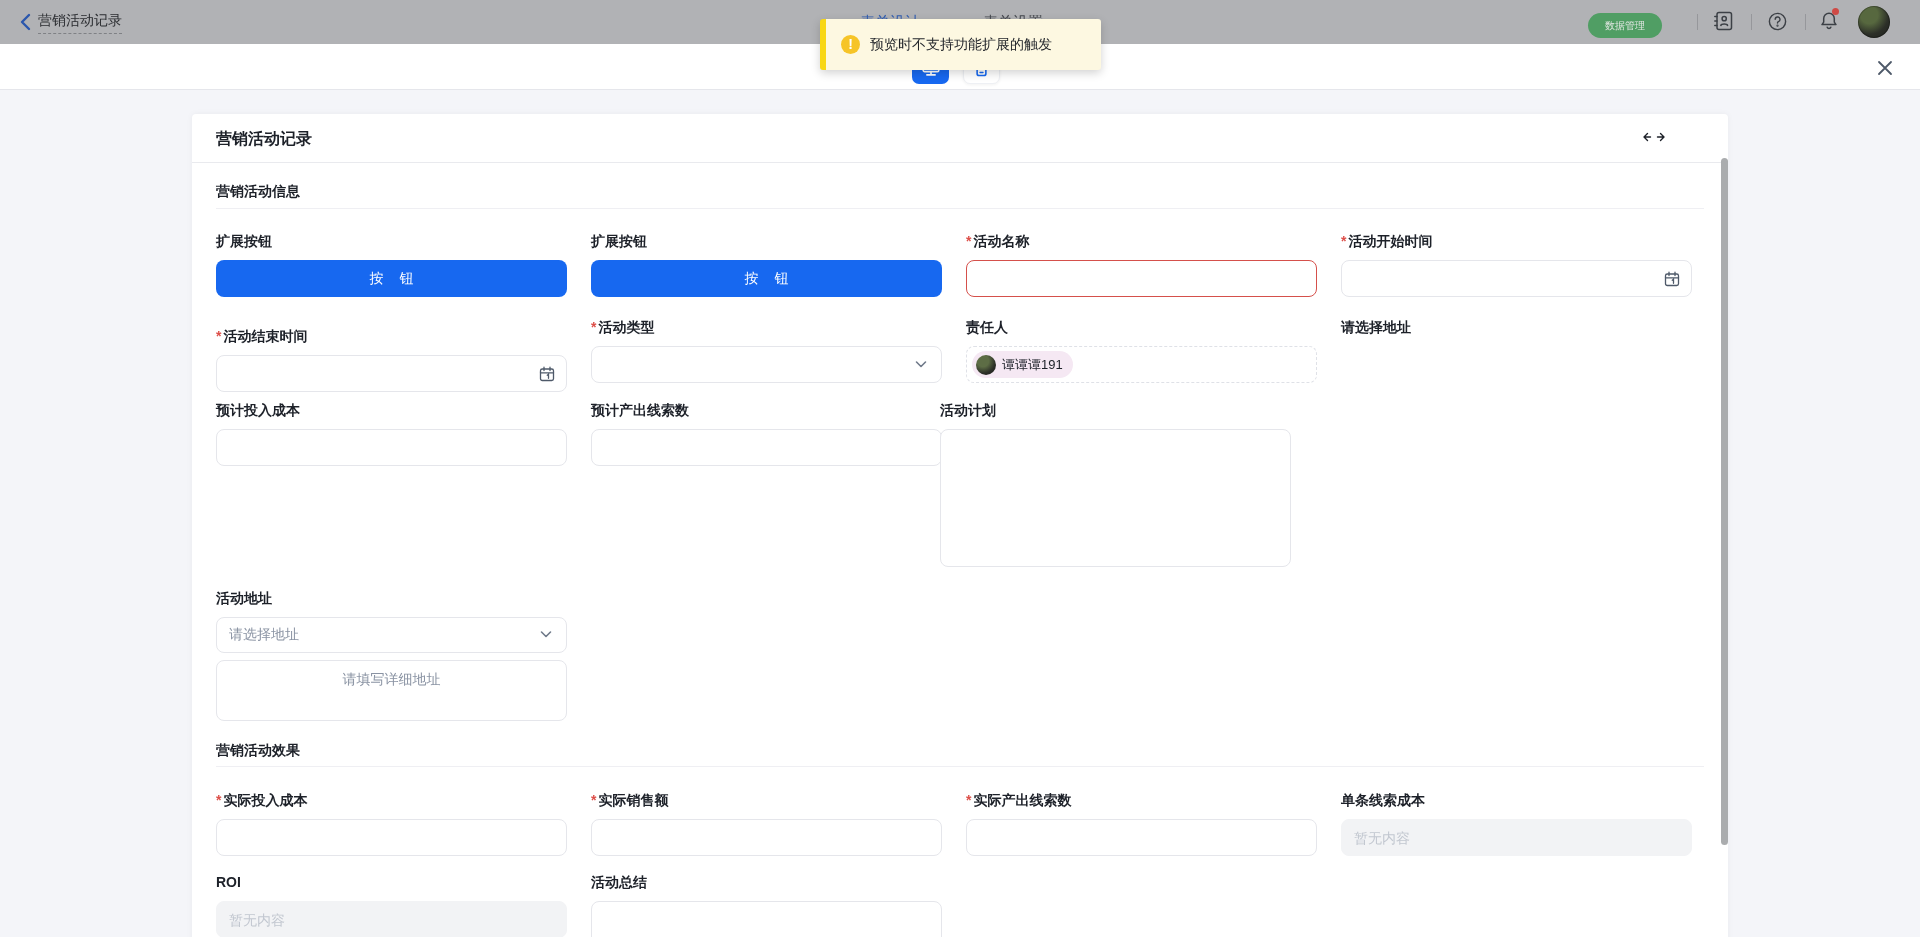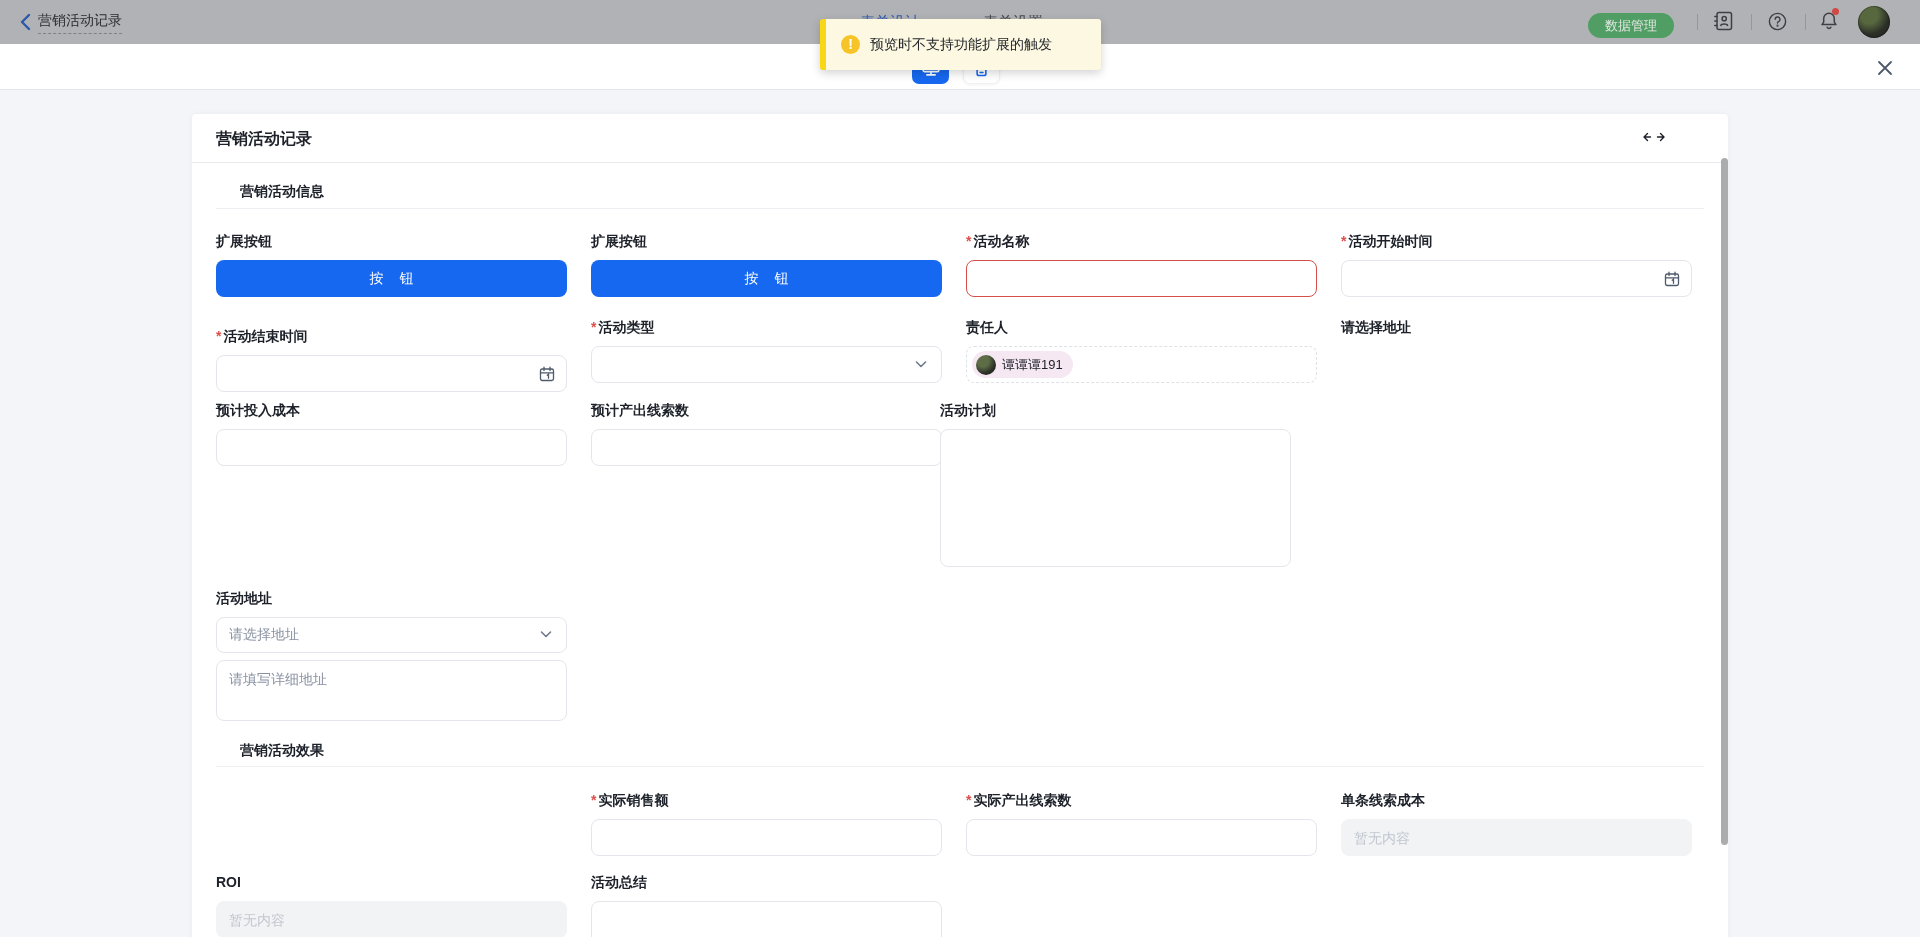--- a/index.html
+++ b/index.html
@@ -10,21 +10,21 @@
   
   .app-header { position:absolute; left:0; top:0; width:1920px; height:44px;
     background:#b1b2b5; z-index:5; }
   .back-btn { position:absolute; left:16px; top:12px; width:20px; height:20px; cursor:pointer; }
   .hdr-title { position:absolute; left:38px; top:10px; font-size:14px; line-height:20px;
     color:#2b2d31; border-bottom:1px dashed #7f8185; padding-bottom:3px; }
   .hdr-tab { position:absolute; top:11px; font-size:15px; line-height:21px; }
   .hdr-tab.active { color:#2f5cb0; }
   .hdr-tab.inactive { color:#45484e; }
   .data-manage { position:absolute; left:1588px; top:13px; height:25px; padding:0 17px;
-    border-radius:13px; background:#509e64; color:#e0e6e1; font-size:13px; line-height:25px; }
+    border-radius:13px; background:#509e64; color:#e0e6e1; font-size:10px; line-height:25px; }
   .hdr-sep { position:absolute; top:14px; width:1px; height:16px; background:#96979b; }
   .hdr-icon { position:absolute; top:10px; width:22px; height:22px; }
   .bell-dot { position:absolute; left:1832px; top:8px; width:7px; height:7px;
     border-radius:50%; background:#cf4a45; }
   .avatar { position:absolute; left:1858px; top:6px; width:32px; height:32px; border-radius:50%;
     background:radial-gradient(circle at 35% 28%, #57683f 0 28%, #2c2f28 62%, #1d1f1b 100%);
     box-shadow:inset 0 0 0 1px rgba(0,0,0,.25); }
 
   
   .preview-toolbar { position:absolute; left:0; top:44px; width:1920px; height:46px;
@@ -47,36 +47,36 @@
   
   .content { position:absolute; left:0; top:90px; width:1920px; height:847px;
     background:#f4f5f9; overflow:hidden; }
   .card { position:absolute; left:192px; top:24px; width:1536px; height:1000px;
     background:#fff; border-radius:4px; box-shadow:0 0 6px rgba(31,35,41,.05); }
   .card-header { position:absolute; left:0; top:0; width:100%; height:49px;
     border-bottom:1px solid #e9eaee; }
   .card-title { position:absolute; left:24px; top:0; line-height:49px; font-size:16px; font-weight:600; }
   .expand-btn { position:absolute; left:1450px; top:16px; width:24px; height:18px; cursor:pointer; }
 
-  .section-title { position:absolute; font-size:14px; font-weight:600; height:20px; line-height:20px;margin-left:24px; }
+  .section-title { position:absolute; font-size:14px; font-weight:600; height:20px; line-height:20px; }
   .divider { position:absolute; left:24px; width:1488px; height:1px; background:#efeff3; }
 
   .cell { position:absolute; width:351px; }
   .flabel { font-size:14px; font-weight:600; color:#1d2129; height:20px; line-height:20px;
     margin-bottom:9px; white-space:nowrap; }
   .flabel.required::before { content:"*"; color:#dd4f49; margin-right:2px; font-weight:600; }
   .ctrl { position:relative; }
   input.box, .selectbox, textarea.box {
     width:351px; height:37px; border:1px solid #e5e6eb; border-radius:8px; background:#fff;
     font-family:inherit; font-size:14px; color:#1d2129; padding:0 12px; outline:none; display:block; }
   input.box.error { border-color:#d5504b; }
   input.box.disabled { background:#f2f3f5; border-color:#f2f3f5; color:#c2c7d0; }
   input.box.disabled::placeholder { color:#c2c7d0; }
   input.box::placeholder, textarea.box::placeholder { color:#8a93a3; }
-  textarea.box { resize:none; padding:8px 12px; line-height:20px; }
+  textarea.box { resize:none; padding:8px 12px; line-height:20px;text-align:center; }
   .selectbox { display:flex; align-items:center; }
   .selectbox .ph { color:#8a93a3; font-size:14px; }
   .icon-right { position:absolute; right:11px; top:50%; transform:translateY(-50%); width:18px; height:18px; }
 
   .ext-btn { width:351px; height:37px; border:none; border-radius:8px; background:#1768f0;
     color:#fff; font-size:14px; font-family:inherit; letter-spacing:6px; text-indent:6px; cursor:pointer; }
 
   .dashedbox { width:351px; height:37px; border:1px dashed #dfe1e7; border-radius:8px;
     background:#fff; display:flex; align-items:center; padding:0 5px; cursor:pointer; }
   .chip { display:inline-flex; align-items:center; height:27px; border-radius:14px;
@@ -268,20 +268,26 @@
                 <path d="M3.5 6 8 10.5 12.5 6"></path>
               </svg>
           </span>
         </div>
         <textarea class="box" style="height: 61px; margin-top: 7px;" placeholder="请填写详细地址"></textarea>
       </div>
 
       <div class="section-title" style="left:24px; top:626px;">营销活动效果</div>
       <div class="divider" style="top:652px;"></div>
 
+      <div class="cell" style="left:24px; top:676px;">
+        <div class="flabel required">实际投入成本</div>
+        <div class="ctrl">
+            <input class="box" style="">
+          </div>
+      </div>
       <div class="cell" style="left:399px; top:676px;">
         <div class="flabel required">实际销售额</div>
         <div class="ctrl">
             <input class="box" style="">
           </div>
       </div>
       <div class="cell" style="left:774px; top:676px;">
         <div class="flabel required">实际产出线索数</div>
         <div class="ctrl">
             <input class="box" style="">

